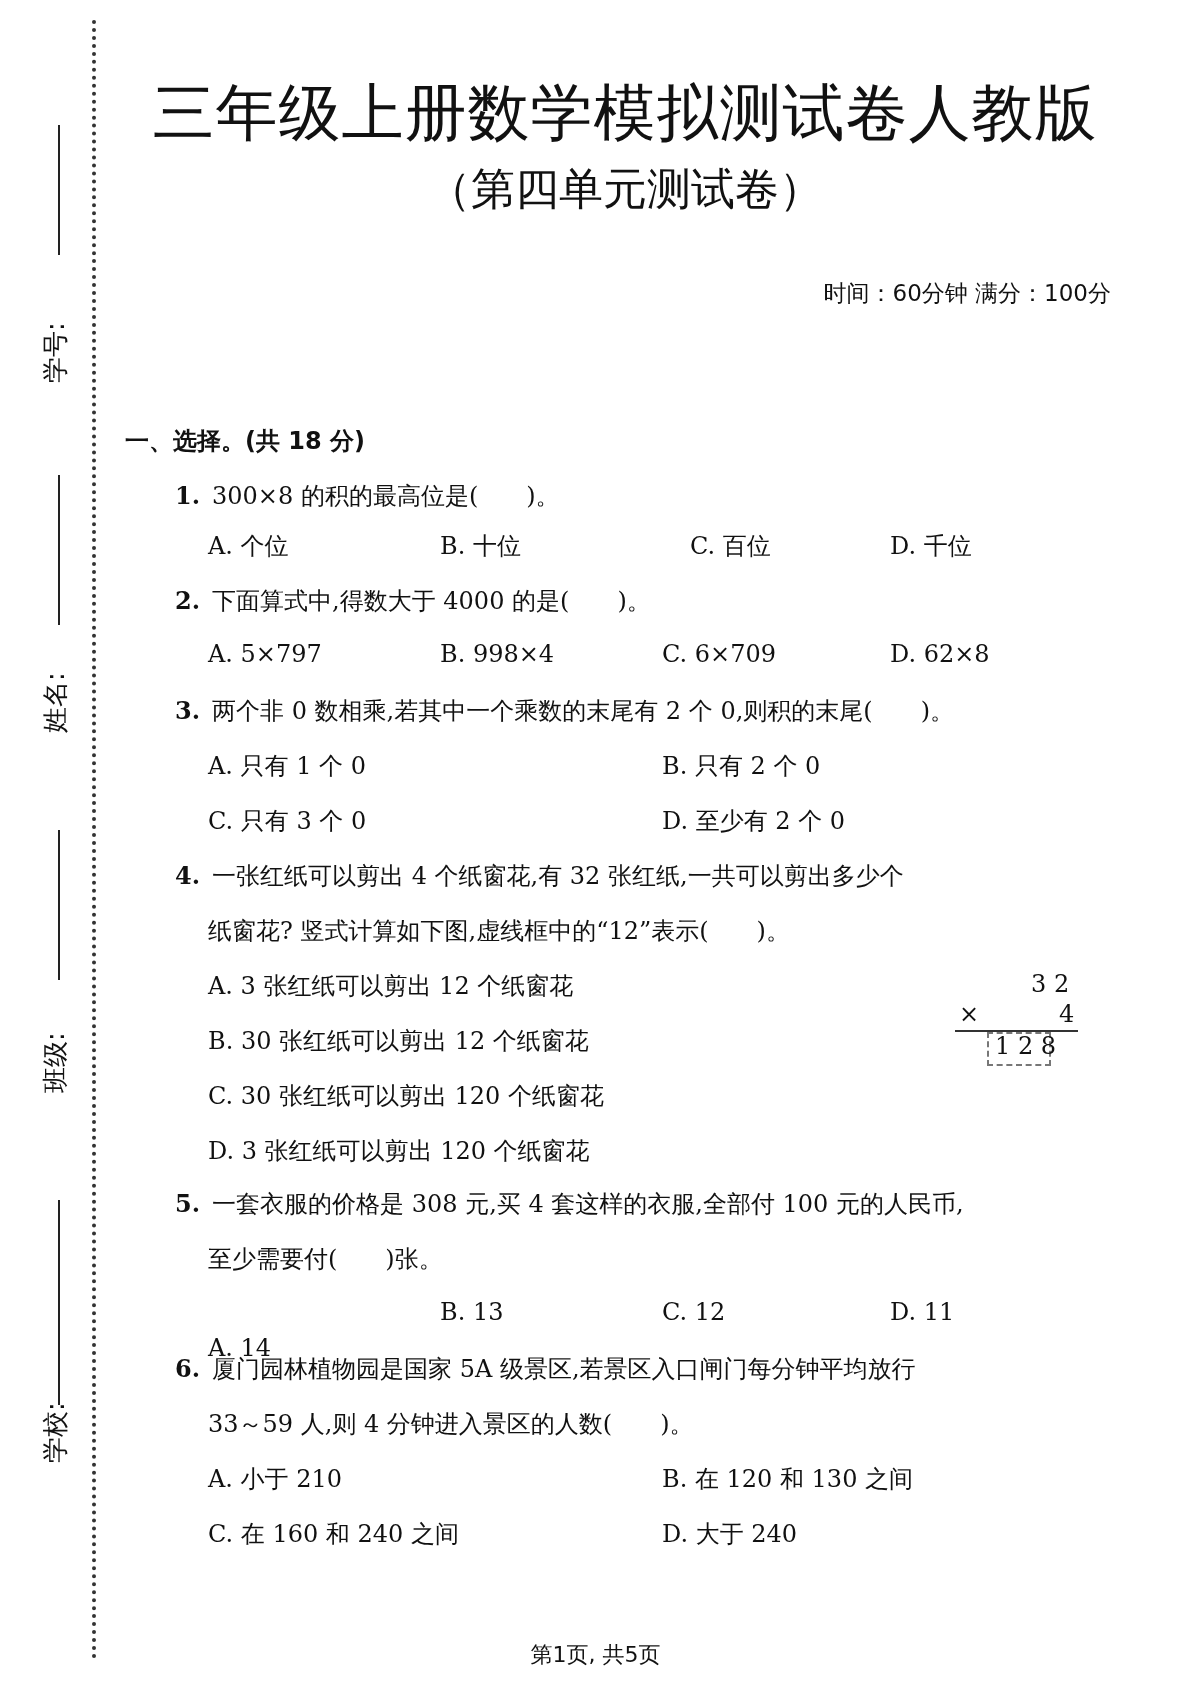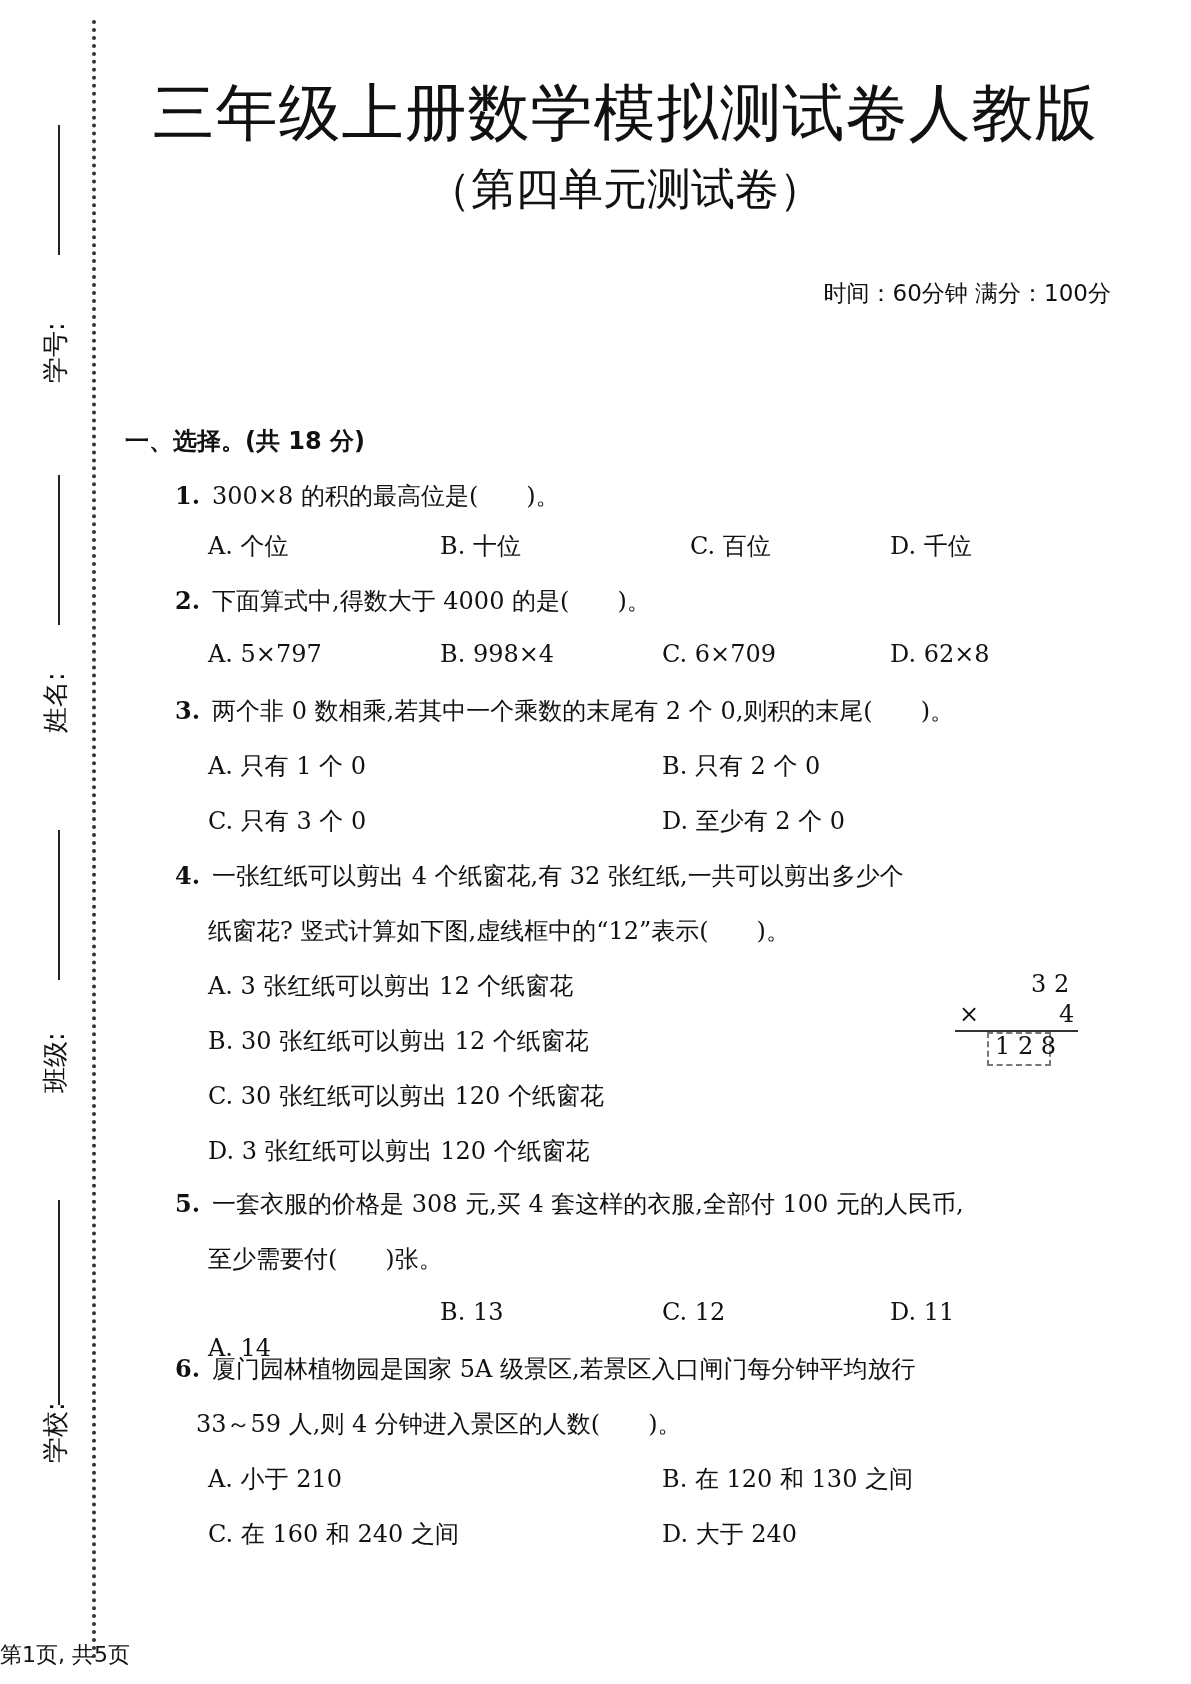--- a/index.html
+++ b/index.html
@@ -13,21 +13,21 @@
   table.score { position:absolute; top:310px; left:158px; border-collapse:collapse; }
   table.score td { border:2.5px solid #222; height:50px; text-align:center; font-size:30px; color:#333; padding:0; }
   .section { position:absolute; top:425px; left:125px; font-family:"DejaVu Sans","Liberation Sans",sans-serif; font-size:24px; font-weight:bold; }
   .q { position:absolute; left:175px; font-size:24px; white-space:nowrap; }
   .q .num { font-weight:bold; margin-right:12px; }
   .opt { position:absolute; font-size:24px; white-space:nowrap; }
   .vert { position:absolute; left:955px; top:970px; width:130px; height:105px; font-size:24px; }
   .vert .r { position:absolute; }
   .vert .line { position:absolute; left:0; top:60px; width:123px; border-top:2px solid #333; }
   .vert .box { position:absolute; left:32px; top:62px; width:60px; height:30px; border:2px dashed #777; }
-  .footer { position:absolute; top:1640px; left:0; width:1191px; font-family:"DejaVu Sans","Liberation Sans",sans-serif; font-size:22px; }
+  .footer { position:absolute; top:1640px; left:0; width:1191px; text-align:center; font-family:"DejaVu Sans","Liberation Sans",sans-serif; font-size:22px; }
 </style>
 </head>
 <body>
 
 <div class="dash-line"></div>
 
 <div class="side-rule" style="top:125px;height:130px;"></div>
 <div class="side-label" style="top:335px;left:25px;">学号:</div>
 
 <div class="side-rule" style="top:475px;height:150px;"></div>
@@ -85,19 +85,19 @@
 </div>
 
 <div class="q" style="top:1188px"><span class="num">5.</span><span>一套衣服的价格是 308 元,买 4 套这样的衣服,全部付 100 元的人民币,</span></div>
 <div class="q" style="top:1243px;left:208px">至少需要付(　　)张。</div>
 <div class="opt" style="top:1334px;left:208px">A. 14</div>
 <div class="opt" style="top:1298px;left:440px">B. 13</div>
 <div class="opt" style="top:1298px;left:662px">C. 12</div>
 <div class="opt" style="top:1298px;left:890px">D. 11</div>
 
 <div class="q" style="top:1353px"><span class="num">6.</span><span>厦门园林植物园是国家 5A 级景区,若景区入口闸门每分钟平均放行</span></div>
-<div class="q" style="top:1408px;left:196px">33～59 人,则 4 分钟进入景区的人数(　　)。</div>
+<div class="q" style="top:1408px;left:208px">33～59 人,则 4 分钟进入景区的人数(　　)。</div>
 <div class="opt" style="top:1463px;left:208px">A. 小于 210</div>
 <div class="opt" style="top:1463px;left:662px">B. 在 120 和 130 之间</div>
 <div class="opt" style="top:1518px;left:208px">C. 在 160 和 240 之间</div>
 <div class="opt" style="top:1518px;left:662px">D. 大于 240</div>
 
 <div class="footer">第1页, 共5页</div>
 
 </body></html>

